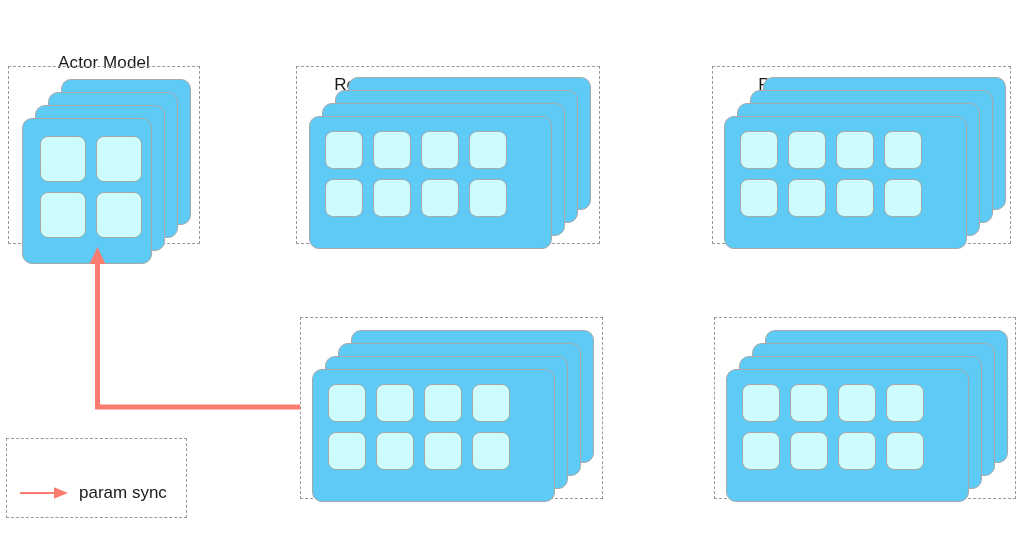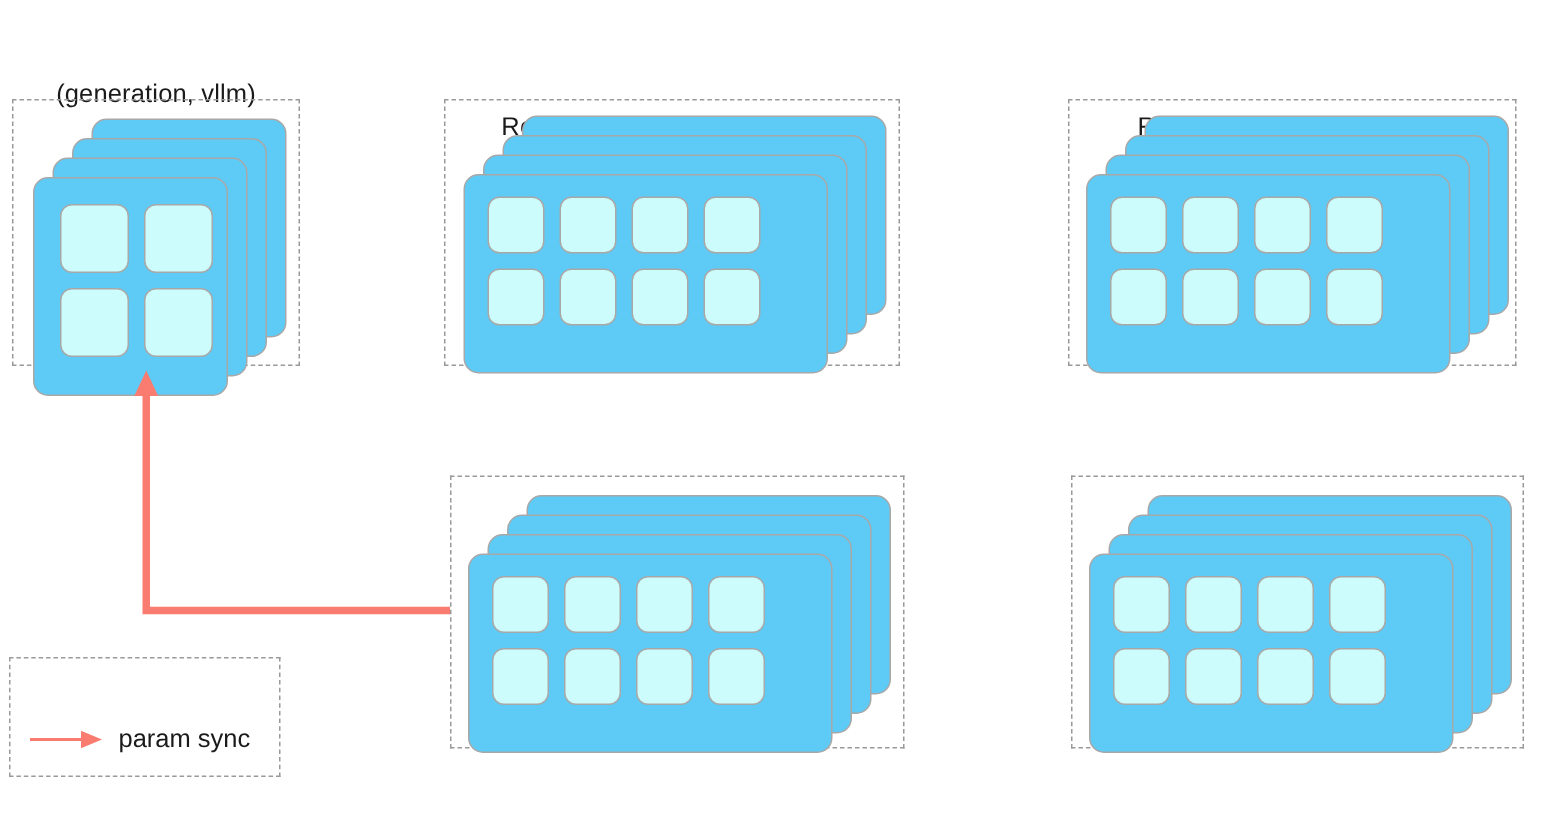--- a/index.html
+++ b/index.html
@@ -94,20 +94,21 @@
     color: #1a1a1a;
     white-space: nowrap;
   }
 </style>
 </head>
 <body>
 
 <div id="canvas">
 
   <div class="group-label" style="left:8px; top:10px; width:192px;">
+    <div>Actor Model</div>
     <div>(generation, vllm)</div>
   </div>
   <div class="dashed-box" style="left:8px; top:66px; width:192px; height:178px;"></div>
   <div class="stack" style="left:8px; top:66px; width:192px; height:178px;">
     <div class="card" style="left:53px; top:13px; width:130px; height:146px;"></div>
     <div class="card" style="left:40px; top:26px; width:130px; height:146px;"></div>
     <div class="card" style="left:27px; top:39px; width:130px; height:146px;"></div>
     <div class="card" style="left:14px; top:52px; width:130px; height:146px;">
       <div class="card-grid" style="left:17px; top:17px; grid-template-columns:repeat(2,46px); grid-template-rows:repeat(2,46px);">
         <div class="cell"></div>

